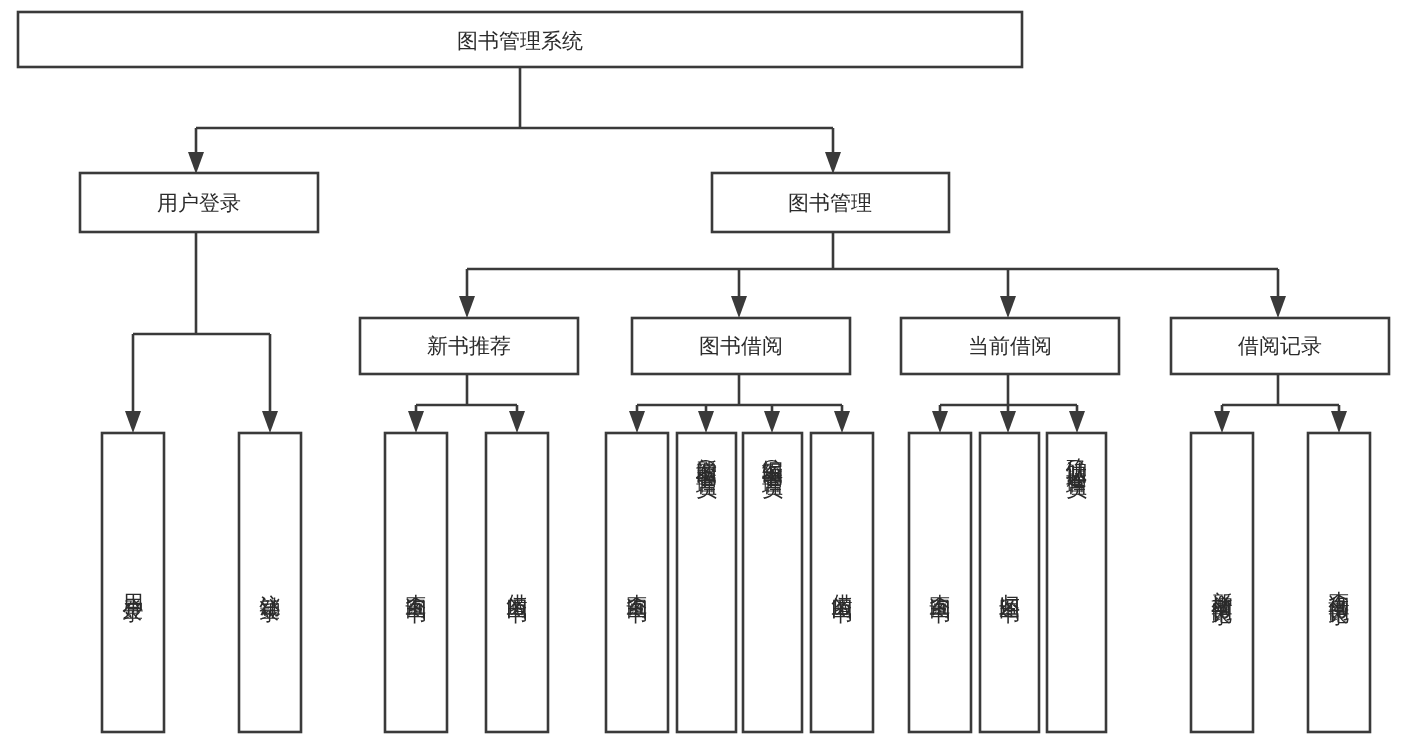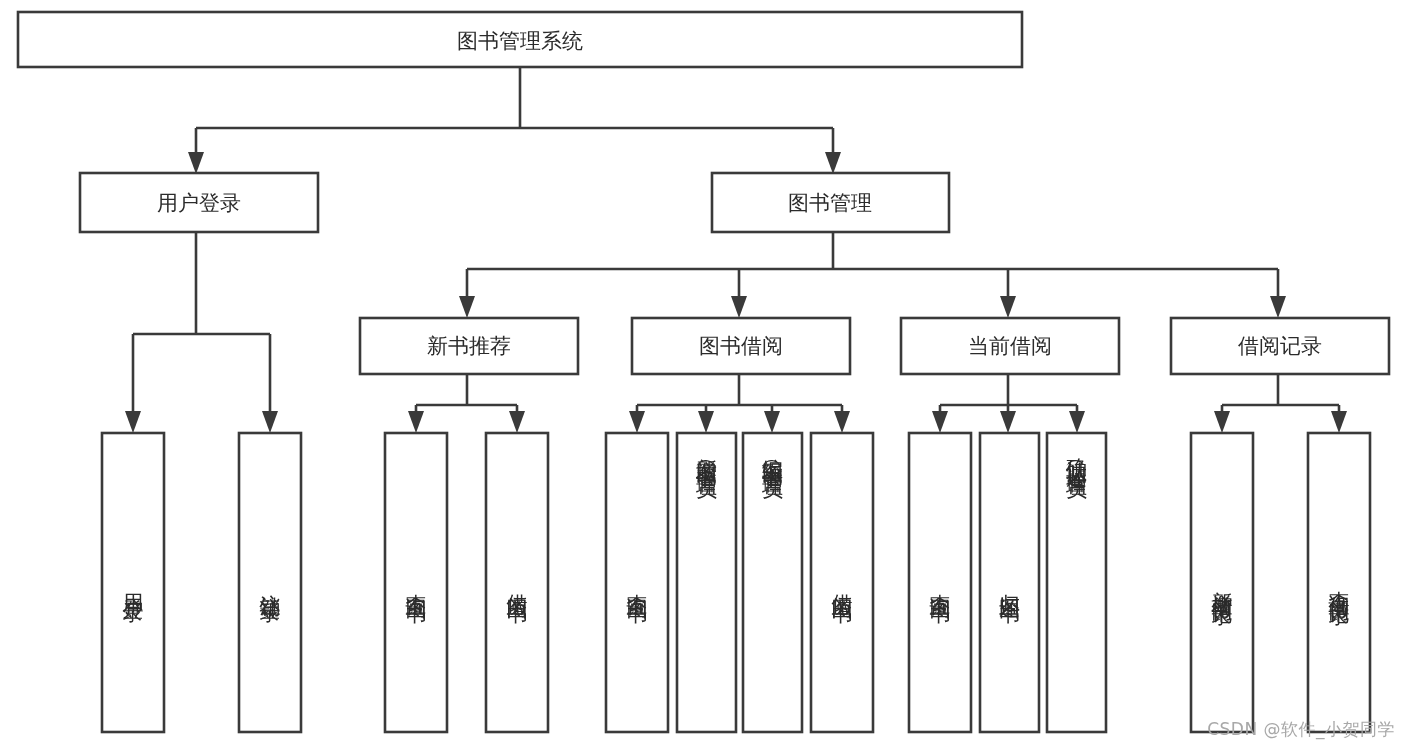--- a/index.html
+++ b/index.html
@@ -254,15 +254,14 @@
     <span class="leaf-label">确认归还（管理员）</span>
   </div>
 
   <div class="leaf-label-wrap" style="left:1191px; top:433px; width:62px; height:299px;">
     <span class="leaf-label">新增借阅记录</span>
   </div>
   <div class="leaf-label-wrap" style="left:1308px; top:433px; width:62px; height:299px;">
     <span class="leaf-label">查询借阅记录</span>
   </div>
 
-  <div class="watermark">CSDN @软件_小贺同学</div>
 
 </div>
 
 </body></html>

